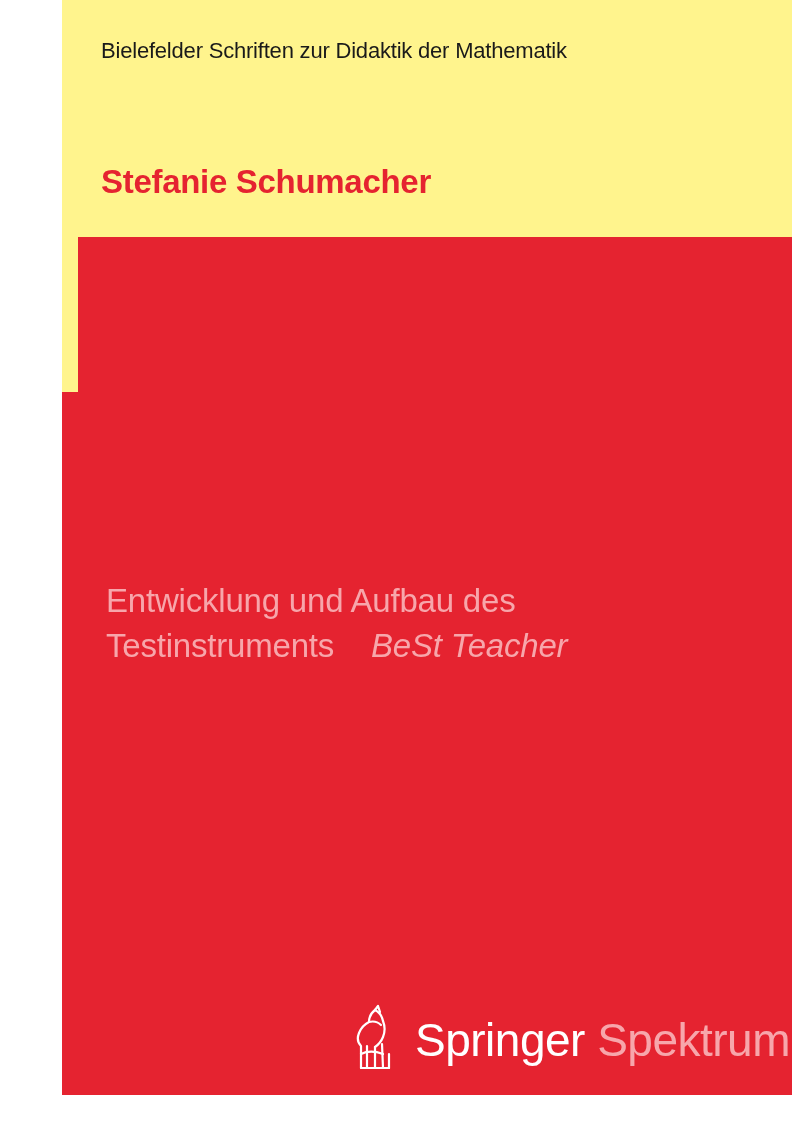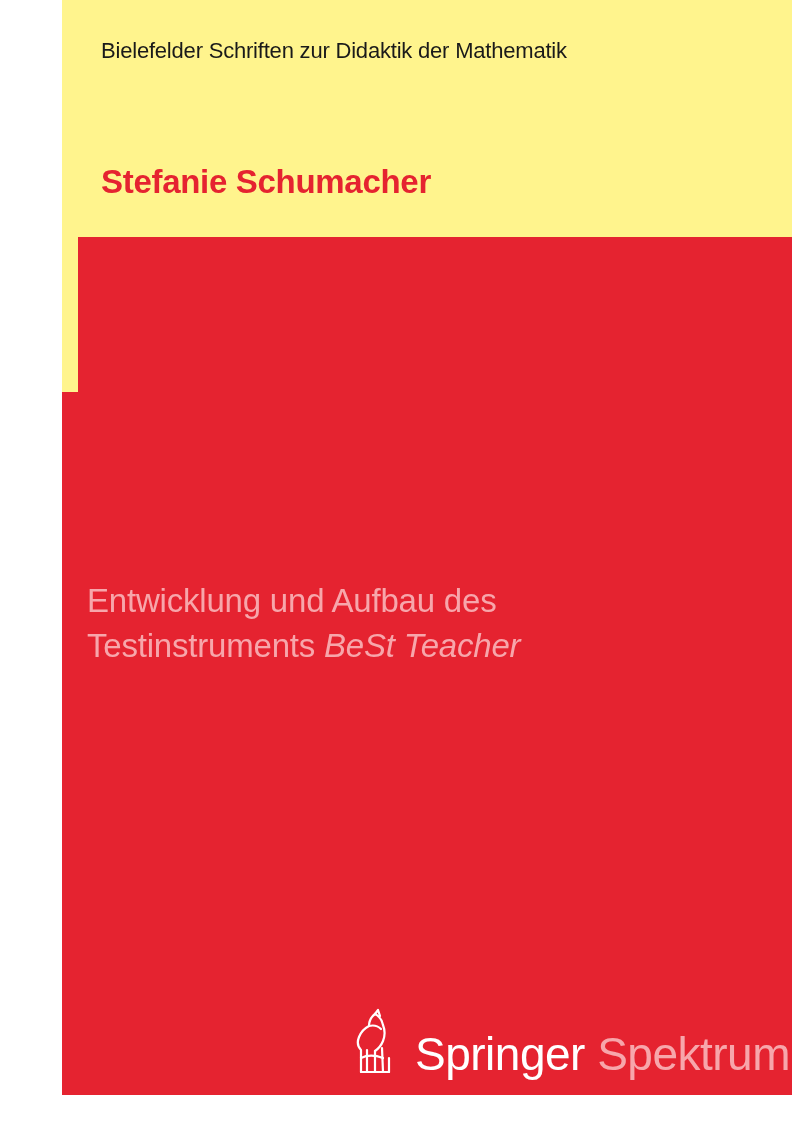--- a/index.html
+++ b/index.html
@@ -132,41 +132,42 @@
     font-size: 50px;
     line-height: 63px;
     font-weight: normal;
     color: #ffffff;
     letter-spacing: -0.5px;
     z-index: 4;
   }
 
   .subtitle {
     position: absolute;
-    left: 87px;
+    left: 106px;
     top: 578px;
     width: 620px;
     font-size: 33px;
     line-height: 45px;
     color: #f7a6ab;
     letter-spacing: -0.2px;
     z-index: 4;
   }
   .subtitle i {
+    margin-left: 28px;
   }
 
   
   .springer-logo {
     position: absolute;
     left: 345px;
     bottom: 55px;
     height: 80px;
     z-index: 7;
     display: flex;
-    align-items: flex-end;
+    align-items: center;
   }
   .logo-mark {
     width: 64px;
     height: 72px;
     margin-right: 6px;
     position: relative;
   }
   .logo-word {
     font-size: 46px;
     color: #ffffff;

